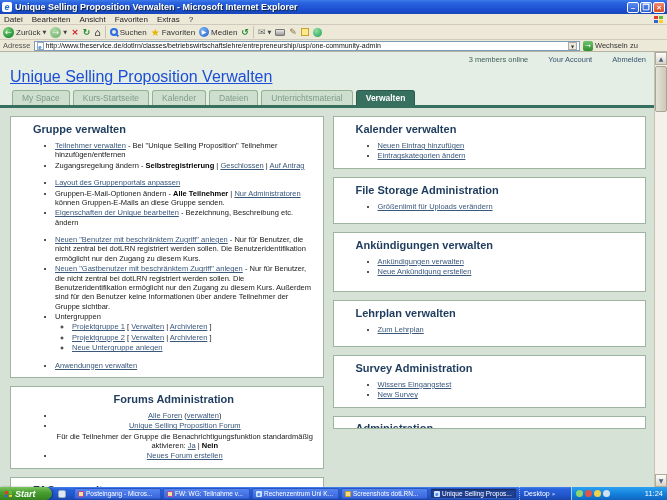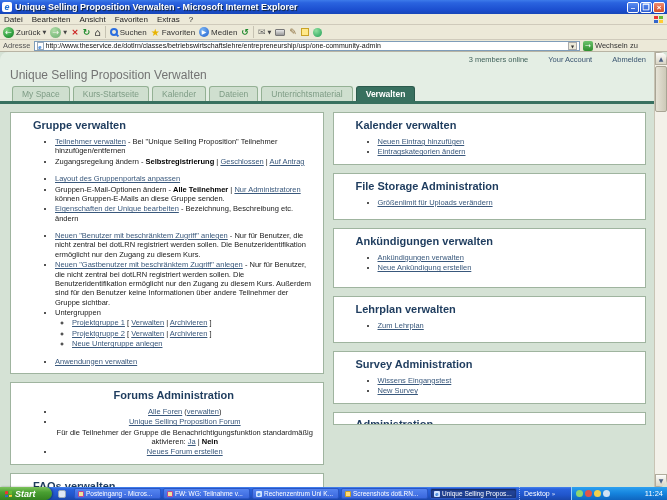--- a/index.html
+++ b/index.html
@@ -55,26 +55,26 @@
   .urlbox .pg { width:7px; height:8px; background:#fff; border:1px solid #9ab; color:#1a6fd4; font-size:6px;
     line-height:8px; text-align:center; font-weight:bold; flex:0 0 auto; }
   .urlbox .dd { margin-left:auto; width:9px; height:8px; background:#ece9d8; border:1px solid #aaa;
     font-size:4px; text-align:center; line-height:8px; color:#333; flex:0 0 auto; font-family:"DejaVu Sans",sans-serif;}
   .gobtn { display:flex; align-items:center; gap:2px; color:#333; }
   .gobtn .garr { width:10px; height:10px; background:linear-gradient(180deg,#6cc36c,#2f8f2f); border-radius:2px;
     color:#fff; text-align:center; line-height:10px; font-size:7px; font-family:"DejaVu Sans",sans-serif;}
   .linkslbl { color:#333; display:flex; gap:2px; align-items:center;margin-top:40px; }
 
   
-  .page { position:absolute; top:52px; left:0; right:0; bottom:13px; background:#d5e2d5; overflow:hidden;border-radius:8px; }
+  .page { position:absolute; top:52px; left:0; right:0; bottom:13px; background:#d5e2d5; overflow:hidden; }
   .page-inner { position:absolute; top:0; left:0; right:13px; bottom:0; }
   .page-head { background:#e4eee4; padding:3px 8px 0 8px; }
   .statusline { display:flex; justify-content:flex-end; gap:20px; font-size:7.5px; color:#3a5570; height:11px; }
   .statusline .mo { color:#42635c; }
-  .pagetitle { font-size:12px; color:#737373; margin:2px 0 4px 2px; font-weight:normal; }
+  .pagetitle { font-size:16px; color:#1d4ed8; margin:2px 0 4px 2px; font-weight:normal;text-decoration:underline; }
   .tabs { display:flex; gap:3px; margin-left:4px; }
   .tab { font-size:8.5px; color:#7e9c85; background:linear-gradient(180deg,#dcs,#cfdfcf); background:#cfdfcf;
     border:1px solid #94b194; border-bottom:none; border-radius:3px 3px 0 0; padding:2px 9px 2px 9px; }
   .tab.active { background:#38705f; color:#fff; font-weight:bold; border-color:#2c5a4c; }
   .tabband { height:3px; background:#38705f; }
   .content { display:flex; gap:9px; padding:8px 8px 0 10px; }
   .col { flex:1; display:flex; flex-direction:column; gap:8px; min-width:0; }
   .box { background:#fff; border:1px solid #9fb49f; padding:4px 8px 6px 20px; }
   .box h2 { font-size:11px; color:#1e3c5e; font-weight:bold; margin:2px 0 6px 2px; }
   .box ul { list-style:disc; padding-left:24px; font-size:7.5px; color:#1a1a1a; line-height:1.25; }

